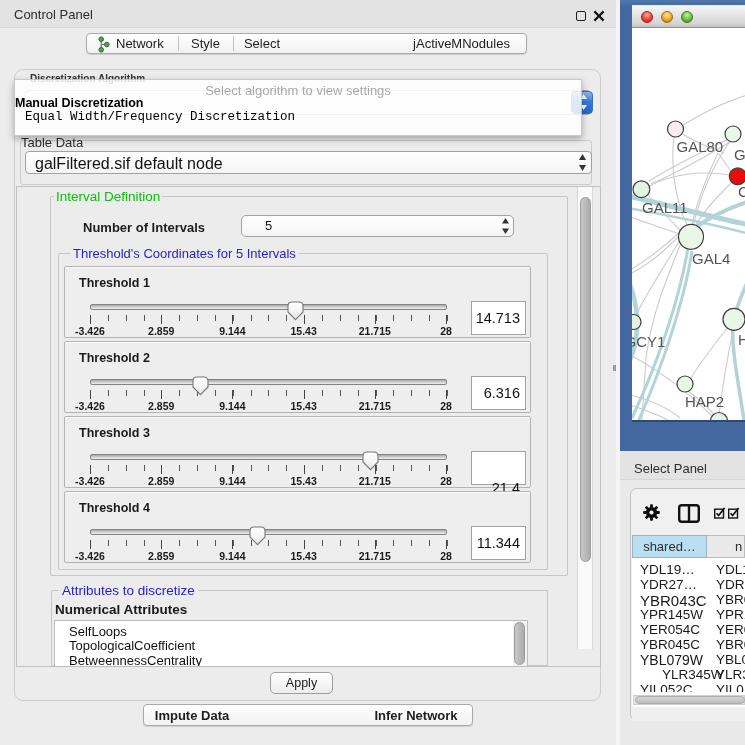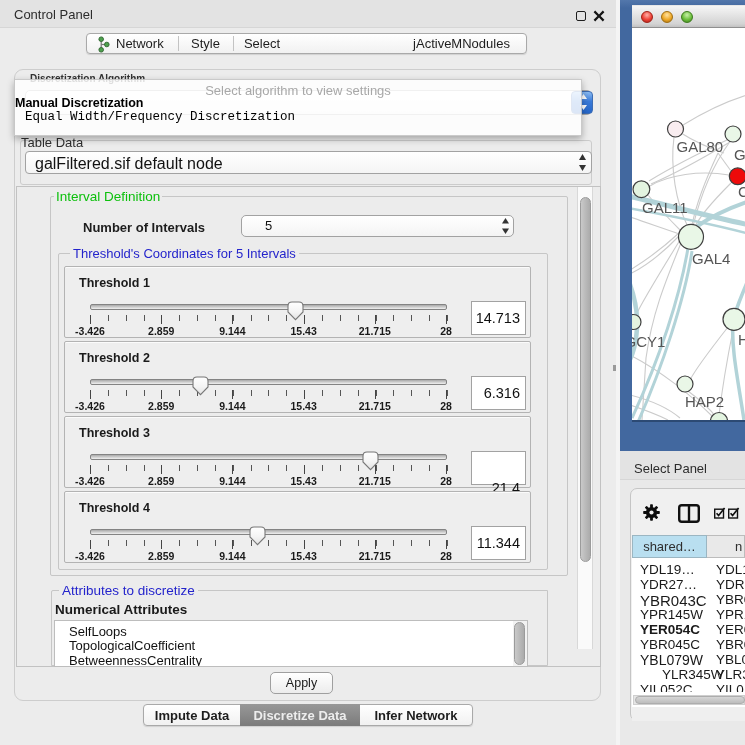--- a/index.html
+++ b/index.html
@@ -197,21 +197,20 @@
 <div class="abs" style="left:54px;top:620px;width:474px;height:47px;background:#ffffff;border:1px solid #bdbdbd;overflow:hidden;">
   <div style="padding:4px 0 0 14px;font-size:13px;color:#111;line-height:14.4px;">SelfLoops<br>TopologicalCoefficient<br>BetweennessCentrality</div>
 </div>
 <div class="abs" style="left:513px;top:621px;width:14px;height:45px;background:#f2f2f2;"></div>
 <div class="abs" style="left:514px;top:622px;width:11px;height:43px;background:linear-gradient(90deg,#c9c9c9,#ababab);border:1px solid #9b9b9b;border-radius:6px;"></div>
 
 <div class="abs" style="left:270px;top:672px;width:63px;height:22px;background:linear-gradient(#ffffff,#ececec);border:1px solid #9f9f9f;border-radius:5px;text-align:center;font-size:12.5px;color:#1a1a1a;padding-top:3px;">Apply</div>
 
 <div class="abs" style="left:143px;top:704px;width:330px;height:22px;background:linear-gradient(#ffffff,#f1f1f1);border:1px solid #a9a9a9;border-radius:4px;box-shadow:0 1px 1px rgba(0,0,0,0.12);font-size:13px;color:#1d1d1d;">
   <div class="abs" style="left:0;top:3px;width:96px;text-align:center;font-weight:bold;">Impute Data</div>
-  <div class="abs" style="left:96px;top:-1px;width:120px;height:22px;background:linear-gradient(#989898,#7b7b7b);color:#ededed;text-align:center;padding-top:4px;font-weight:bold;">Discretize Data</div>
   <div class="abs" style="left:216px;top:3px;width:112px;text-align:center;font-weight:bold;">Infer Network</div>
 </div>
 <div class="abs" style="left:613px;top:365px;width:3px;height:6px;background:#9a9a9a;"></div>
 <div class="abs" style="left:620px;top:0;width:125px;height:451px;background:linear-gradient(180deg,#5377ab 0,#42689f 8px,#42689f 100%);"></div>
 <div class="abs" style="left:632px;top:5px;width:113px;height:23px;background:linear-gradient(#f6f6f6,#d3d3d3 85%,#c2c2c2);border-top:1px solid #e8e8e8;border-bottom:1px solid #8f8f8f;"></div>
 <div class="abs" style="left:641px;top:11px;width:12px;height:12px;border-radius:50%;background:radial-gradient(circle at 50% 30%, #ffb0a8 0%, #ee4136 55%, #a02016 100%);border:1px solid #a02016;"></div>
 <div class="abs" style="left:661px;top:11px;width:12px;height:12px;border-radius:50%;background:radial-gradient(circle at 50% 30%, #ffe2a0 0%, #eea827 55%, #a06d10 100%);border:1px solid #a06d10;"></div>
 <div class="abs" style="left:681px;top:11px;width:12px;height:12px;border-radius:50%;background:radial-gradient(circle at 50% 30%, #c8f0a8 0%, #6cbf3c 55%, #3c7a1c 100%);border:1px solid #3c7a1c;"></div>
 <svg class="abs" style="left:632px;top:28px;background:#ffffff;" width="113" height="392" viewBox="0 0 113 392">
 <g fill="none" stroke="#cbcbcb" stroke-width="1.1">
@@ -310,21 +309,21 @@
 <div class="abs" style="left:632px;top:535px;width:75px;height:23px;background:#b9dff0;border:1px solid #9bb6c2;font-size:13px;color:#2e2e2e;text-align:center;padding-top:3px;">shared…</div>
 <div class="abs" style="left:707px;top:535px;width:38px;height:23px;background:#e9e9e9;border:1px solid #bcbcbc;border-left:none;font-size:13px;color:#2e2e2e;padding:3px 0 0 28px;">n</div>
 <div class="abs" style="left:640px;top:562px;font-size:13.5px;color:#1a1a1a;">YDL19…</div>
 <div class="abs" style="left:716px;top:562px;font-size:13.5px;color:#1a1a1a;">YDL1</div>
 <div class="abs" style="left:640px;top:577px;font-size:13.5px;color:#1a1a1a;">YDR27…</div>
 <div class="abs" style="left:716px;top:577px;font-size:13.5px;color:#1a1a1a;">YDR2</div>
 <div class="abs" style="left:640px;top:592px;font-size:15px;color:#1a1a1a;">YBR043C</div>
 <div class="abs" style="left:716px;top:592px;font-size:13.5px;color:#1a1a1a;">YBR0</div>
 <div class="abs" style="left:640px;top:607px;font-size:13.5px;color:#1a1a1a;">YPR145W</div>
 <div class="abs" style="left:716px;top:607px;font-size:13.5px;color:#1a1a1a;">YPR1</div>
-<div class="abs" style="left:640px;top:622px;font-size:13.5px;color:#1a1a1a;font-weight:bold;">YER054C</div>
+<div class="abs" style="left:640px;top:622px;font-size:13.5px;color:#1a1a1a;">YER054C</div>
 <div class="abs" style="left:716px;top:622px;font-size:13.5px;color:#1a1a1a;">YER0</div>
 <div class="abs" style="left:640px;top:637px;font-size:13.5px;color:#1a1a1a;">YBR045C</div>
 <div class="abs" style="left:716px;top:637px;font-size:13.5px;color:#1a1a1a;">YBR0</div>
 <div class="abs" style="left:640px;top:652px;font-size:14px;color:#1a1a1a;">YBL079W</div>
 <div class="abs" style="left:716px;top:652px;font-size:13.5px;color:#1a1a1a;">YBL0</div>
 <div class="abs" style="left:640px;top:667px;font-size:13.5px;color:#1a1a1a;margin-left:22px;">YLR345W</div>
 <div class="abs" style="left:716px;top:667px;font-size:13.5px;color:#1a1a1a;">YLR3</div>
 <div class="abs" style="left:640px;top:682px;font-size:13.5px;color:#1a1a1a;">YIL052C</div>
 <div class="abs" style="left:716px;top:682px;font-size:13.5px;color:#1a1a1a;">YIL0</div>
 <div class="abs" style="left:632px;top:692px;width:113px;height:15px;background:#ffffff;"></div>

